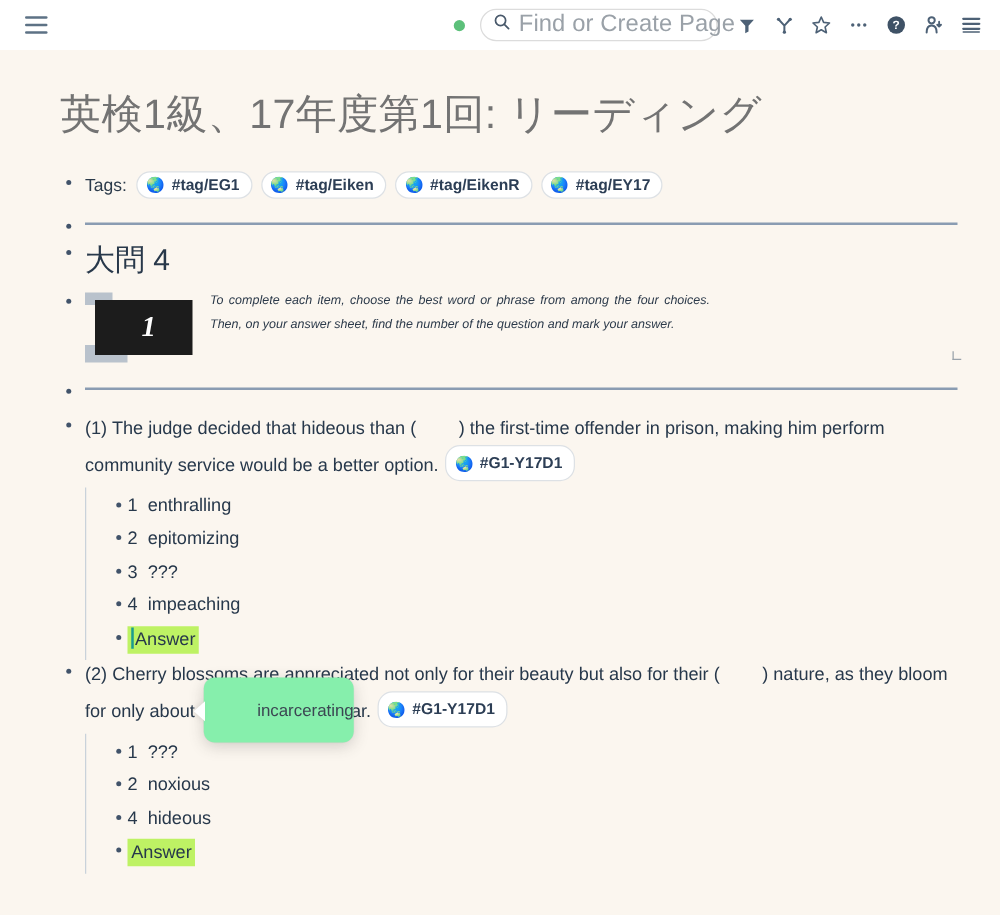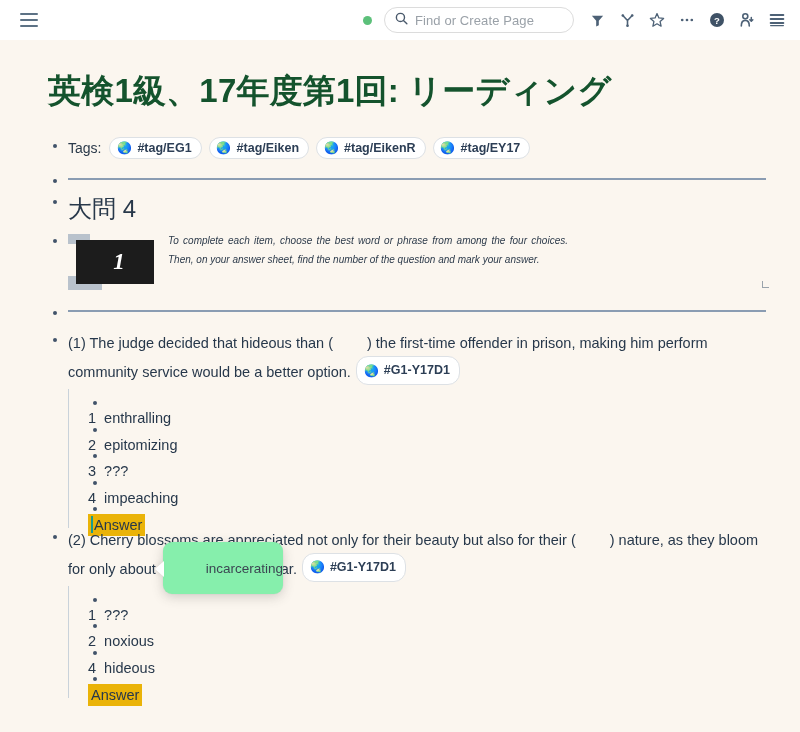--- a/index.html
+++ b/index.html
@@ -46,21 +46,21 @@
     border: 1px solid #dcdcdc;
     border-radius: 14px;
     background: #fff;
     display: flex; align-items: center;
     padding: 0 10px;
     gap: 7px;
     flex: none;
   }
   .searchbox .s-icon { flex: none; display: block; }
   .searchbox .s-text {
-    font-size: 13px; color: #9aa1a8;
+    font-size: 19px; color: #9aa1a8;
     letter-spacing: .1px; white-space: nowrap;
   }
 
   .tools {
     display: flex; align-items: center; gap: 12px;
     margin-left: 14px; margin-right: 2px;
   }
   .tools .ticon {
     width: 18px; height: 18px;
     display: flex; align-items: center; justify-content: center;
@@ -71,22 +71,22 @@
   
   .page {
     position: relative;
     padding: 26px 40px 0 48px;
     height: 692px;
     overflow: hidden;
   }
 
   .page-title {
     font-size: 33px;
-    font-weight: 700;
-    color: #14532d;
+    font-weight: 400;
+    color: #737373;
     letter-spacing: .2px;
     margin: 4px 0 26px 0;
     line-height: 1.25;
   }
 
   
   .blk { position: relative; display: flex; align-items: flex-start; }
   .bullet {
     flex: none;
     width: 14px;
@@ -220,29 +220,28 @@
     content: "";
     position: absolute;
     left: 6px; top: -2px; bottom: -4px;
     width: 1px;
     background: #c9d2da;
   }
   .choice {
     display: flex; align-items: flex-start;
     padding: 0 0 0 4px;
     height: 26.5px;
-    flex-direction: column;
   }
   .choice .bullet { padding-top: 10px; }
   .choice .ctext {
     font-size: 14.5px; color: #27384b; line-height: 26.5px;
     white-space: pre;
   }
   .ctext.answer-hl {
-    background: #eab308;
+    background: #bef264;
     padding: 1px 3px;
     line-height: 20px;
     margin-top: 3px;
     position: relative;
   }
   .caret {
     display: inline-block;
     width: 2px; height: 17px;
     background: #1a9c8f;
     vertical-align: -3px;

